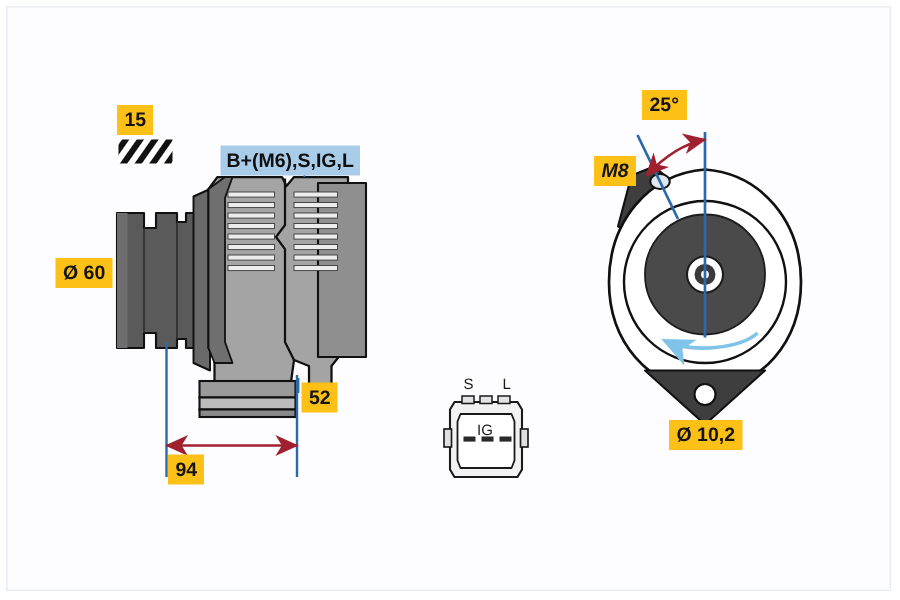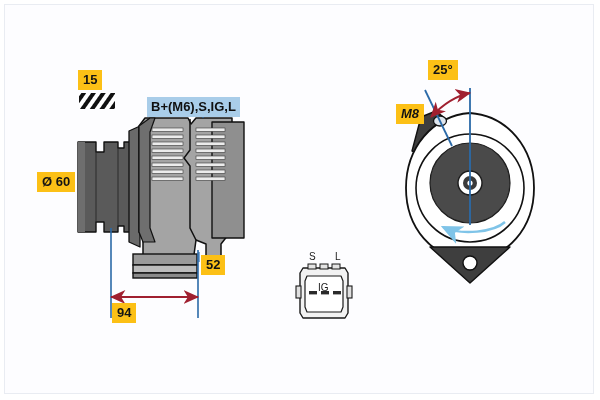--- a/index.html
+++ b/index.html
@@ -246,16 +246,17 @@
   <div class="badge b70">Ø 60</div>
 
   <div class="badge b58">52</div>
 
   <div class="badge b94">94</div>
 
   <div class="badge bm8">M8</div>
 
   <div class="badge b25">25°</div>
 
+  <div class="badge b102">Ø 10,2</div>
 
   <div class="bluebadge bplus">B+(M6),S,IG,L</div>
 
 </div>
 
 </body></html>

